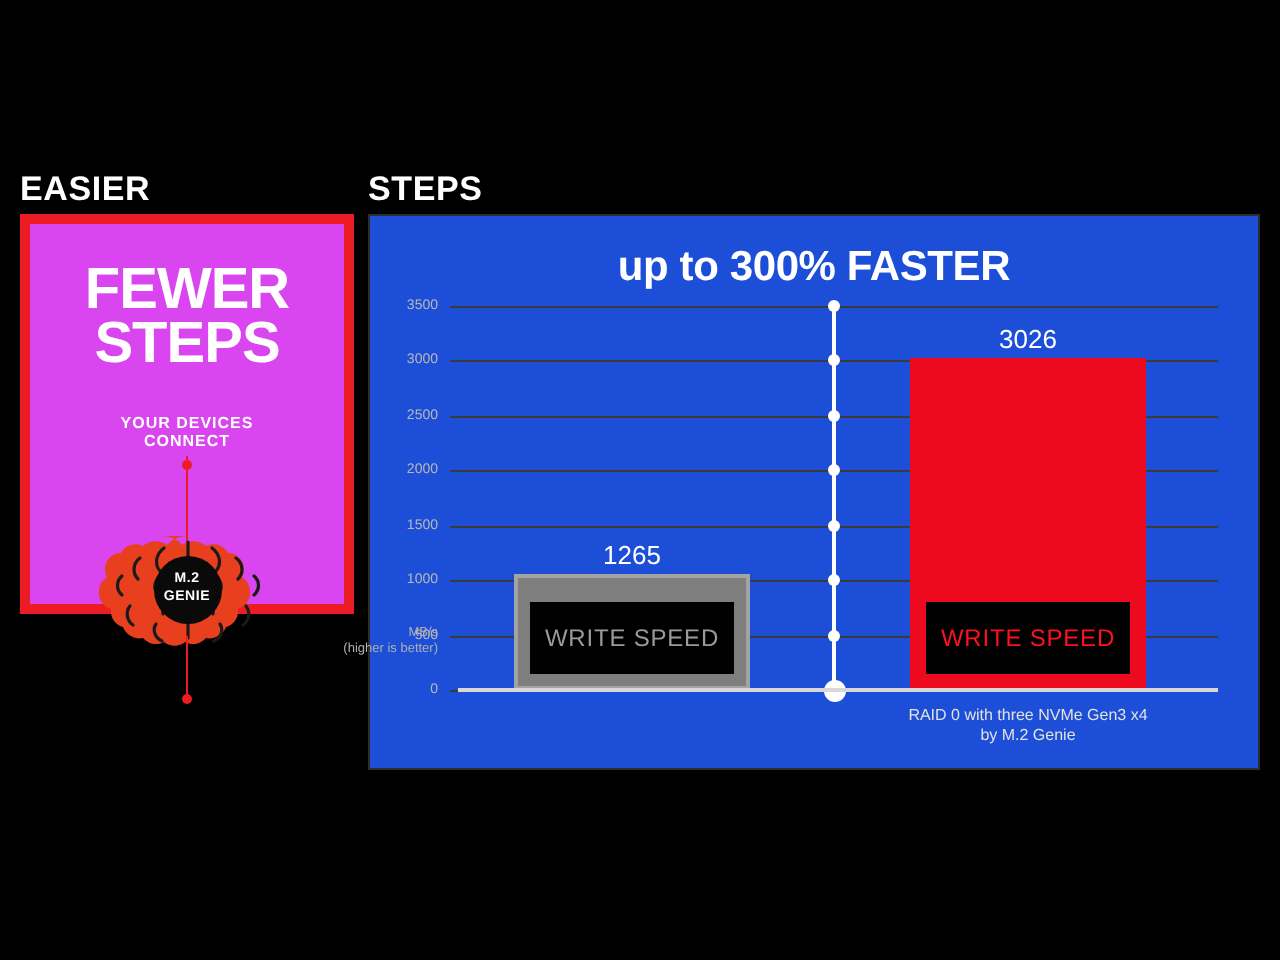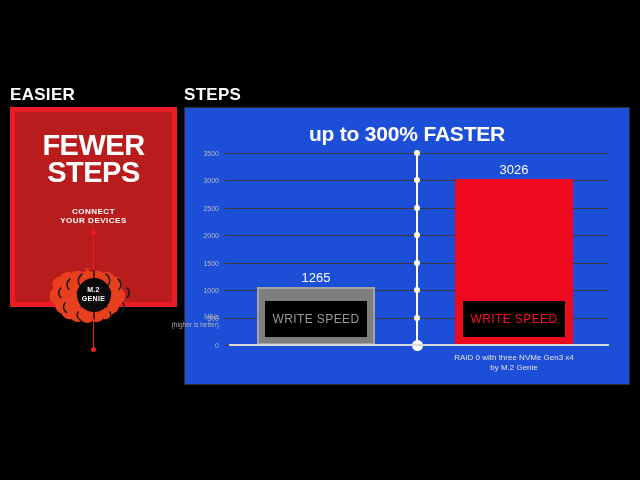--- a/index.html
+++ b/index.html
@@ -29,21 +29,21 @@
   #heading-faster { left: 184px; top: 86px; }
 
   
   #easier-panel {
     position: absolute;
     left: 10px;
     top: 107px;
     width: 167px;
     height: 200px;
     border: 5px solid #ec1c24;
-    background: #b91c1c;
+    background: #d946ef;
     box-sizing: border-box;
   }
   #fewer-steps-title {
     position: absolute;
     left: 0;
     right: 0;
     top: 20px;
     text-align: center;
     color: #ffffff;
     font-weight: bold;
@@ -289,22 +289,22 @@
 <div class="section-heading" id="heading-easier">EASIER</div>
 
 <div id="easier-panel">
 
   <div id="fewer-steps-title">
     <span>FEWER</span>
     <span>STEPS</span>
   </div>
 
   <div class="panel-caption" id="caption-connect">
+    <span>YOUR DEVICES</span>
     <span>CONNECT</span>
-    <span>YOUR DEVICES</span>
   </div>
 
   <div class="connector-dot" id="dot-top"></div>
   <div id="connector-top"></div>
 
   <div id="brain-wrap">
     <svg viewBox="0 0 240 124" xmlns="http://www.w3.org/2000/svg" aria-hidden="true">
       <g fill="#e8401f">
         <path d="M120 8c-10 0-17 4-21 9-7-5-17-5-24 1-8-4-18-1-22 7-9 0-16 7-16 16 0 3 .7 6 2 8-6 4-9 11-8 18 1 7 6 12 12 14-1 8 4 16 12 18 3 8 12 13 20 11 5 6 14 8 21 4 6 5 15 5 21 0 7 4 16 2 21-4 8 2 17-3 20-11 8-2 13-10 12-18 6-2 11-7 12-14 1-7-2-14-8-18 1.3-2 2-5 2-8 0-9-7-16-16-16-4-8-14-11-22-7-7-6-17-6-24-1-4-5-11-9-21-9z"></path>
       </g>

